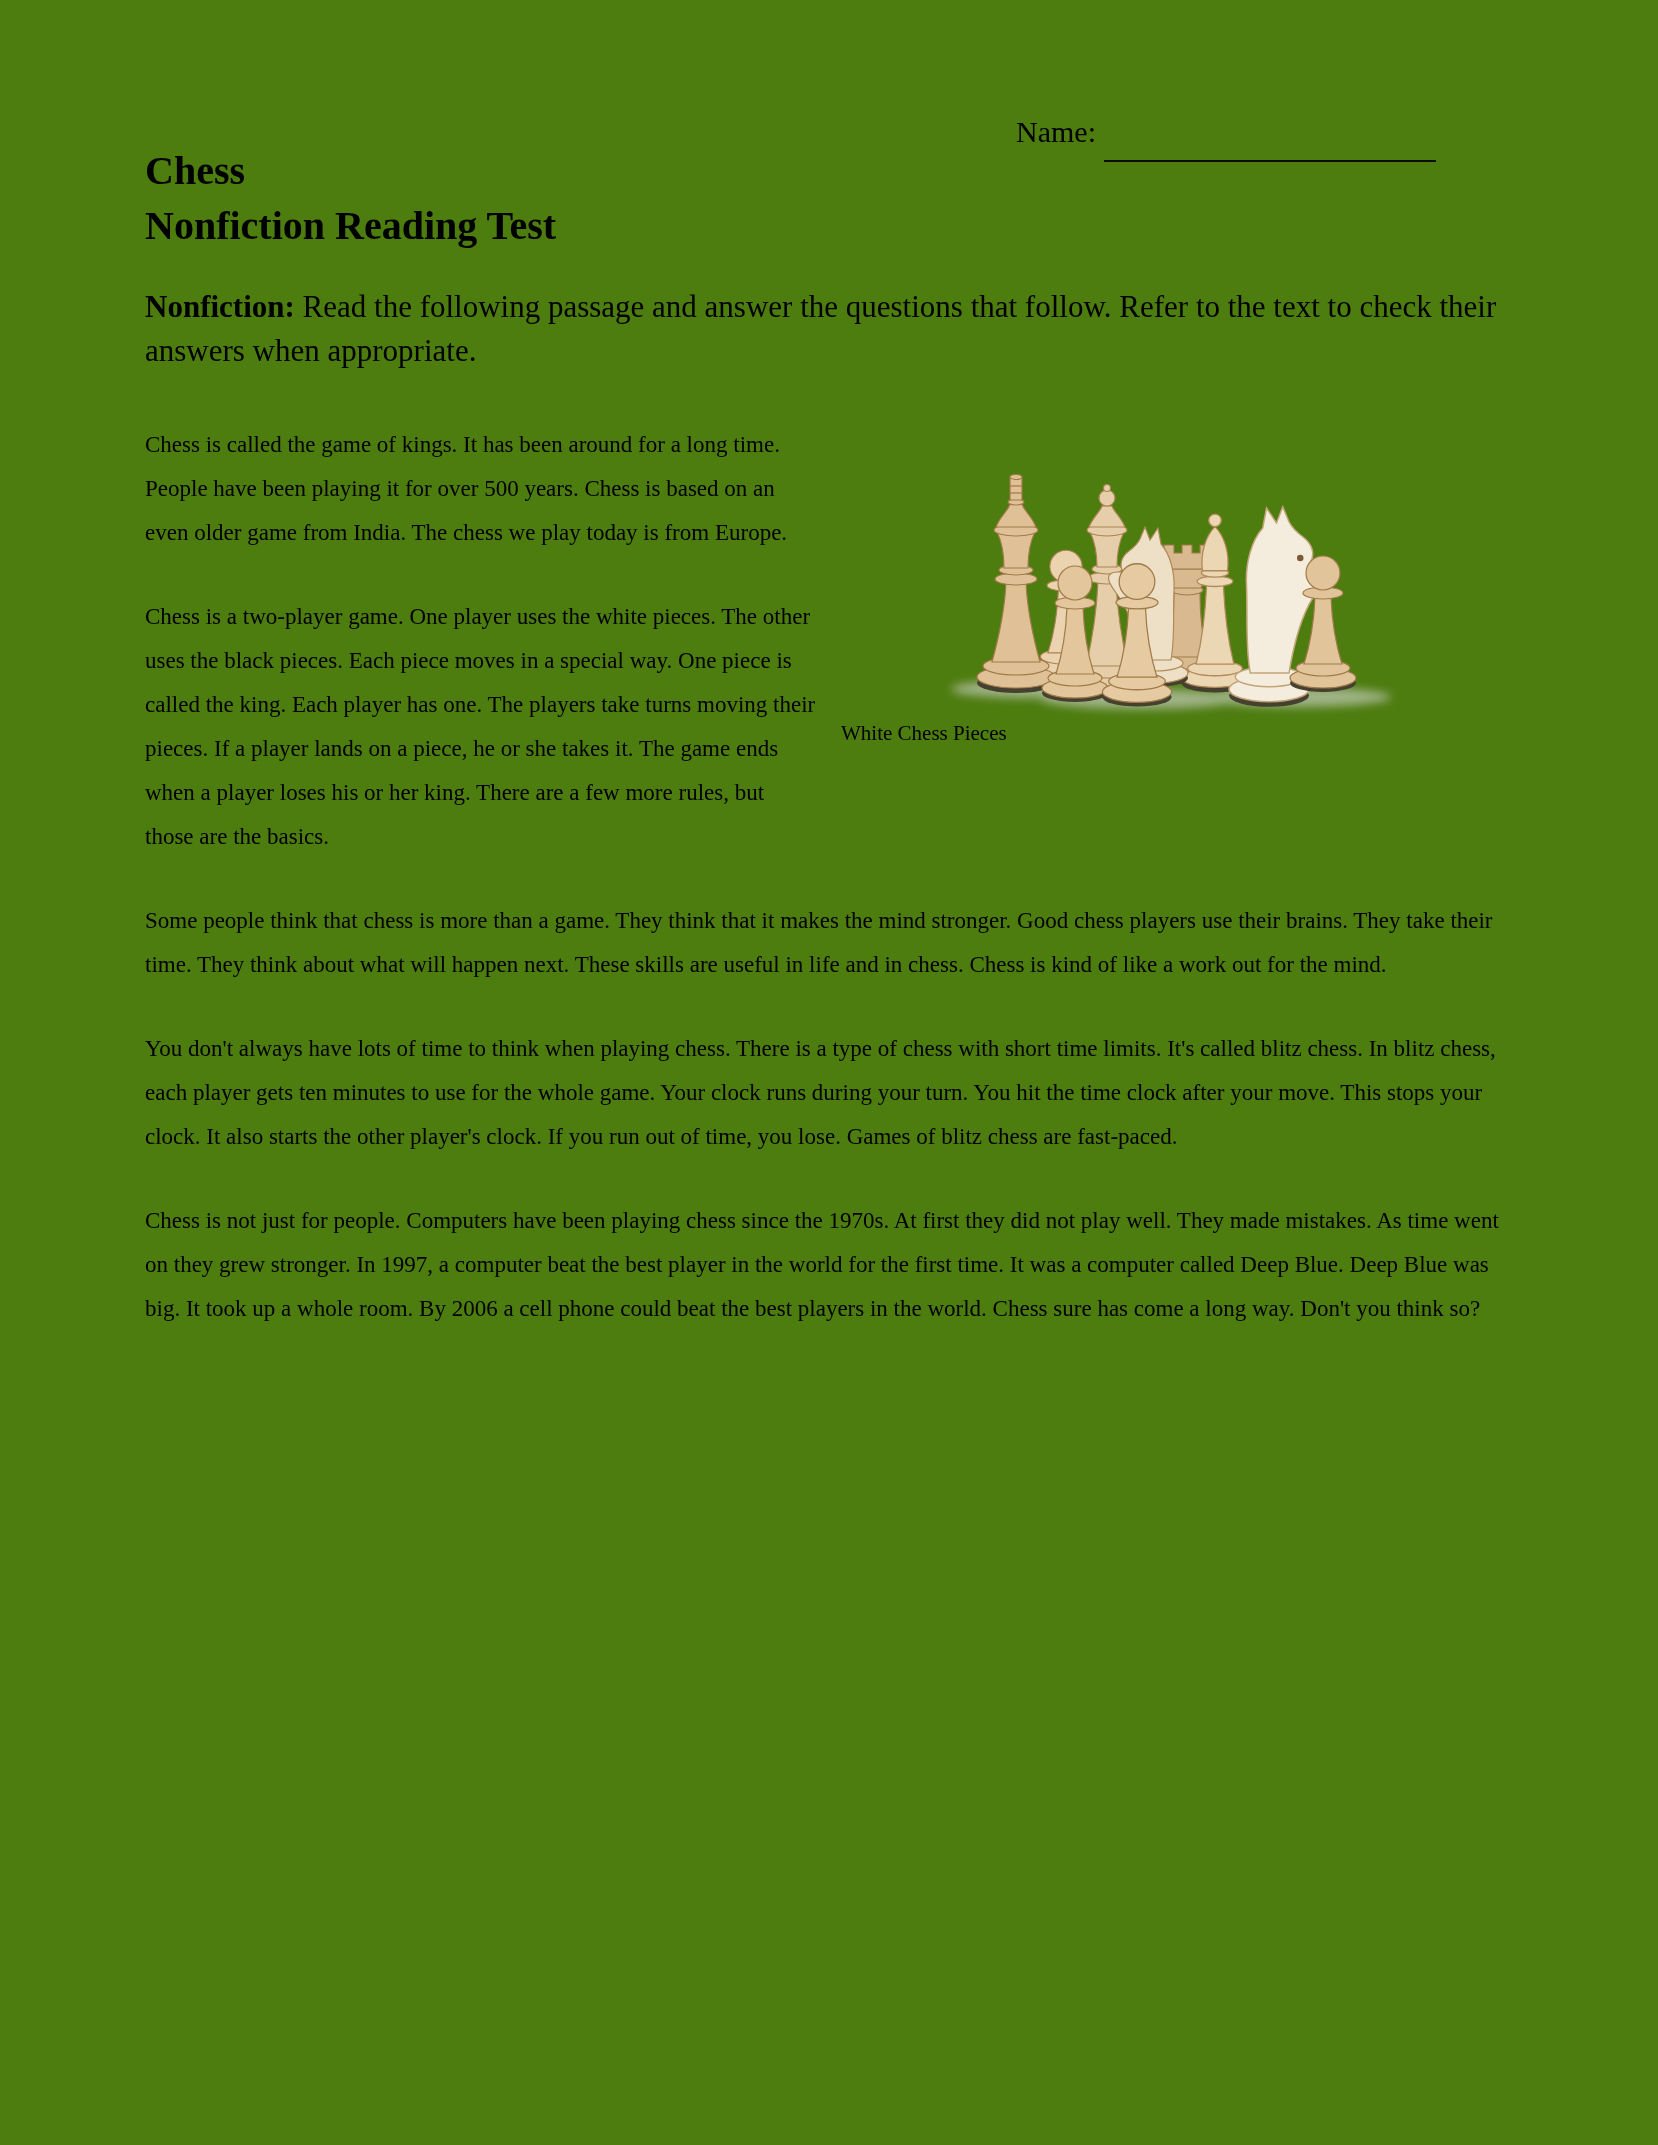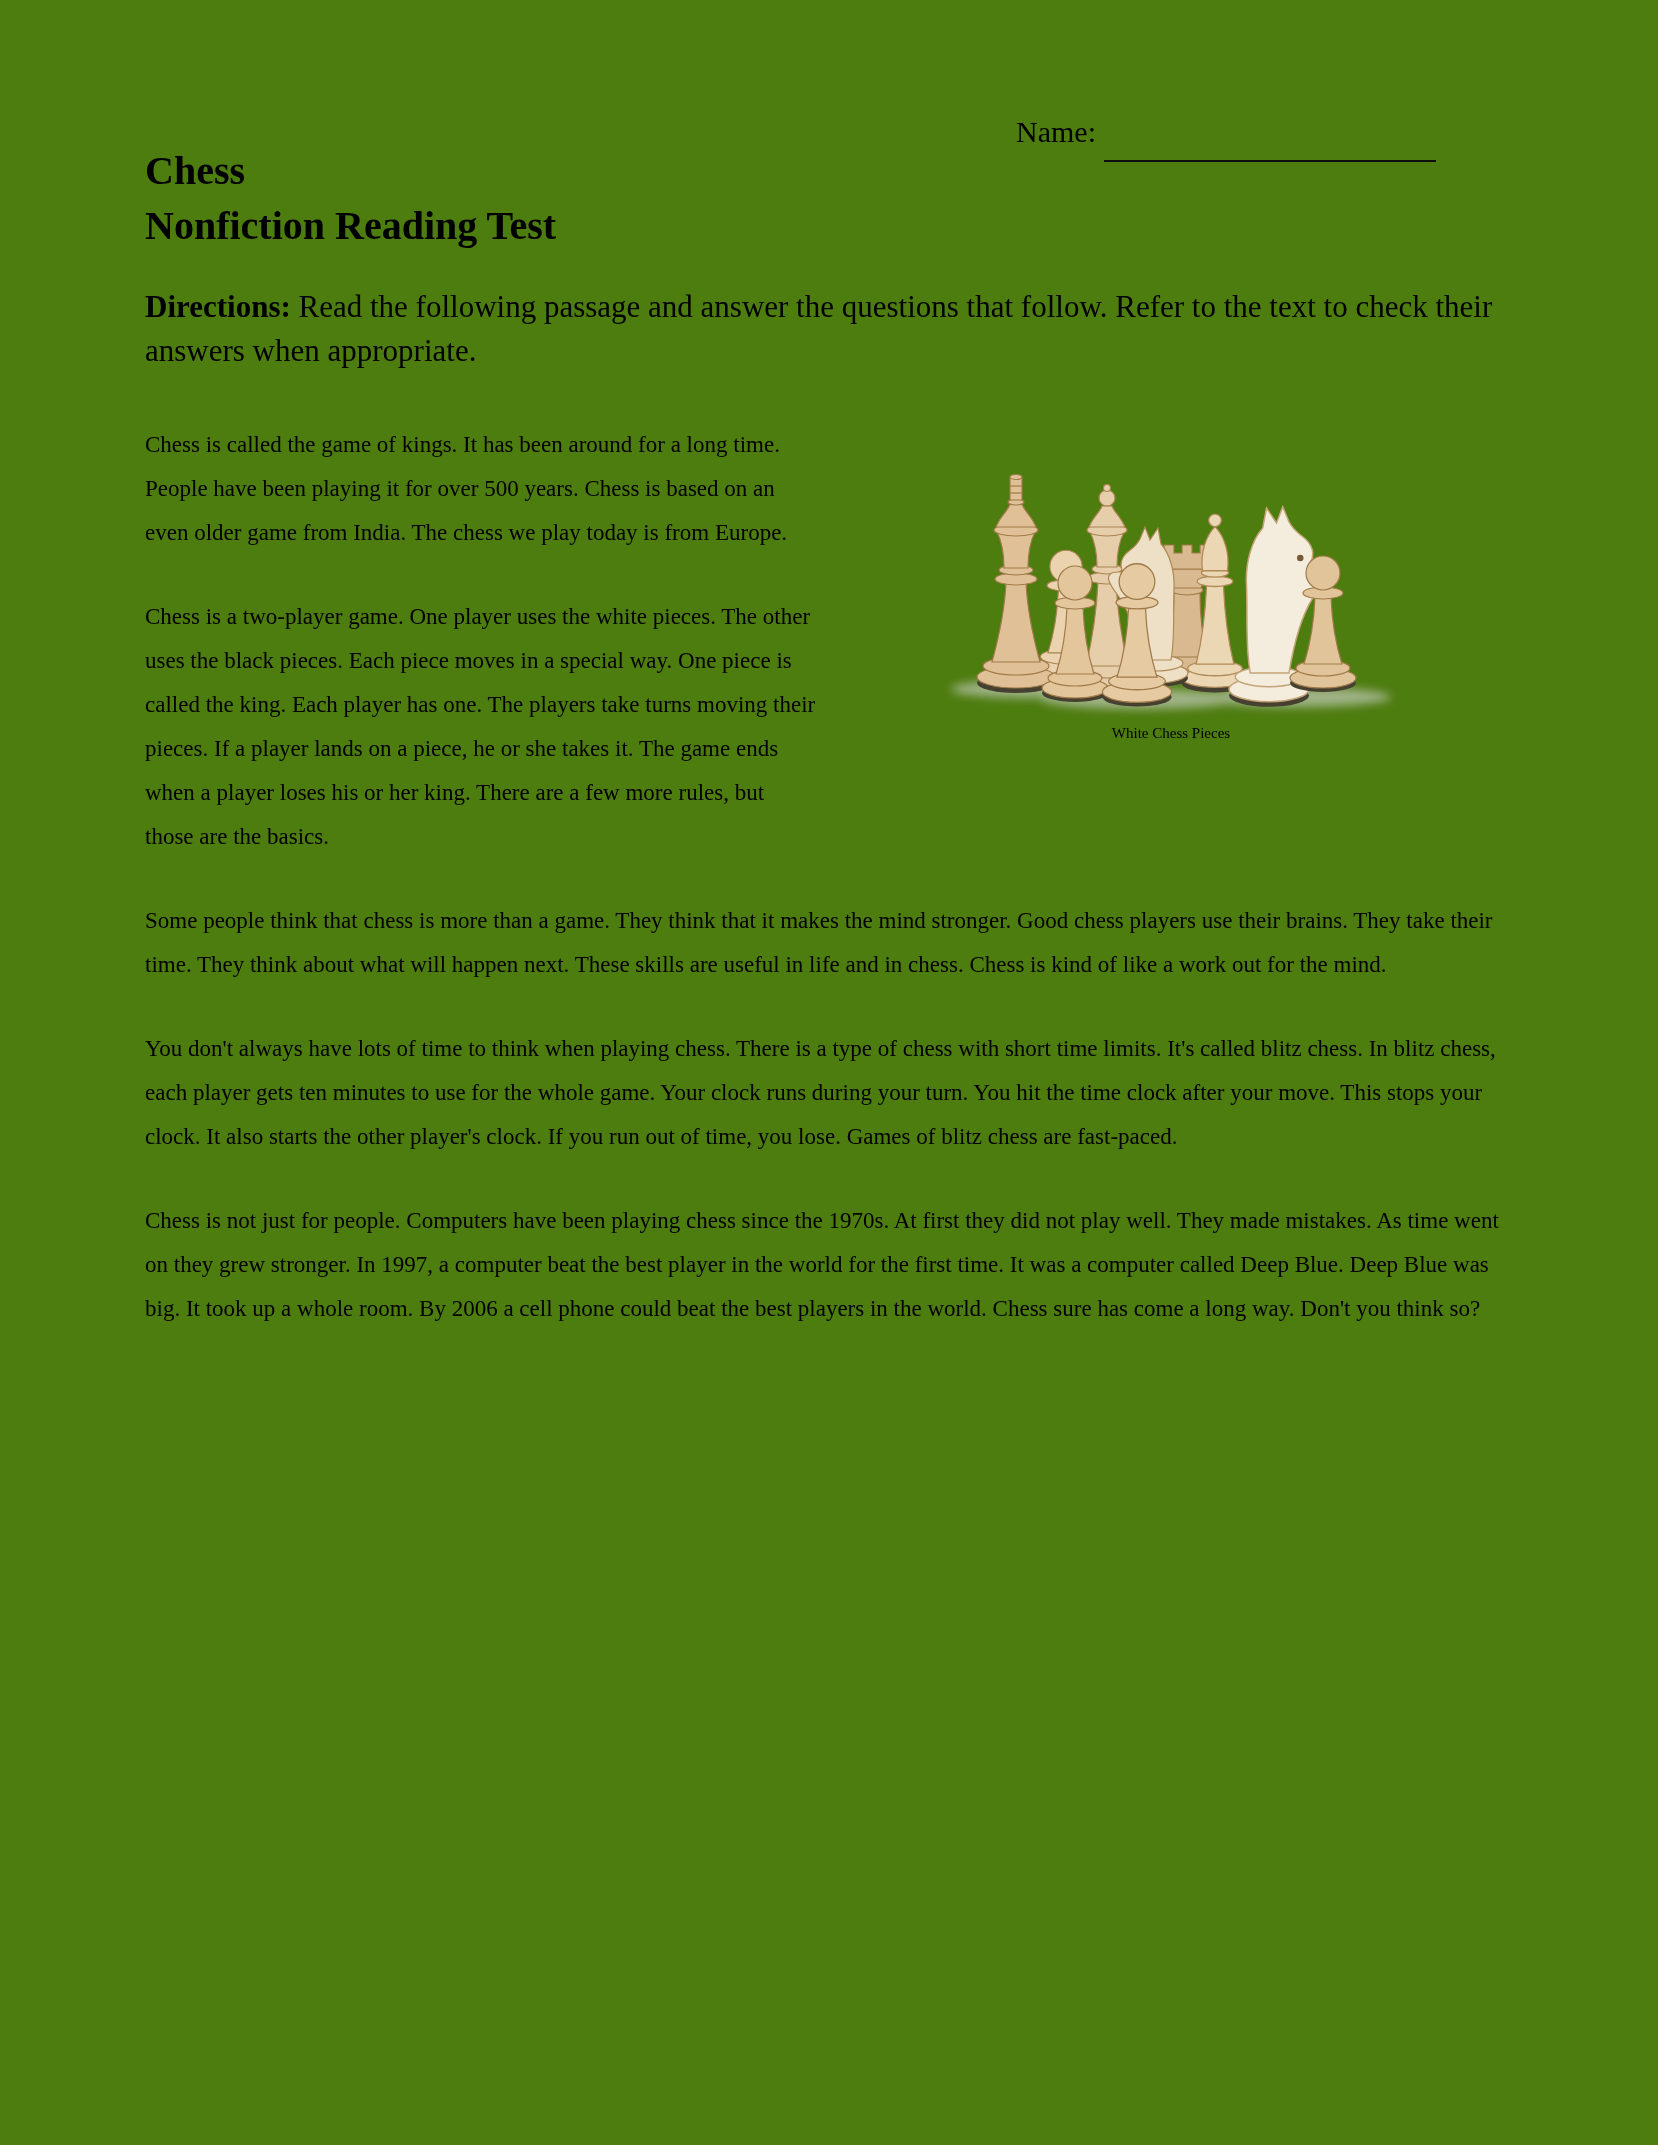--- a/index.html
+++ b/index.html
@@ -61,44 +61,43 @@
   .photo-float {
     float: right;
     width: 660px;
     height: 370px;
     margin: 68px 0 0 24px;
   }
   .photo { width: 660px; height: 278px; }
   .photo svg { display: block; }
   .photo use { stroke-width: 1.2; }
   .caption {
-    font-size: 15px;
+    font-size: 21px;
     line-height: 28px;
-    text-align: center;
     margin-top: 0;
   }
 </style>
 </head>
 <body>
 
 <div class="sheet">
 
   <div class="name-line">
     <span>Name:</span>
     <span class="name-rule"></span>
   </div>
 
   <div class="content">
 
     <h1 class="doc-title">
       <span class="title-line">Chess</span>
       <span class="title-line">Nonfiction Reading Test</span>
     </h1>
 
-    <p class="directions"><strong>Directions:</strong><span> Read the following passage and answer the questions that follow. Refer to the text to check their answers when appropriate.</span></p>
+    <p class="directions"><strong>Nonfiction:</strong><span> Read the following passage and answer the questions that follow. Refer to the text to check their answers when appropriate.</span></p>
 
     <div class="body-text">
 
       <figure class="photo-float" style="margin-block:68px 0; margin-inline:24px 0; margin-left:24px; margin-right:0;">
         <div class="photo">
           <svg width="660" height="278" viewBox="0 0 660 278" xmlns="http://www.w3.org/2000/svg">
             <defs>
               <filter id="soft" x="-40%" y="-40%" width="180%" height="180%">
                 <feGaussianBlur stdDeviation="5"></feGaussianBlur>
               </filter>

